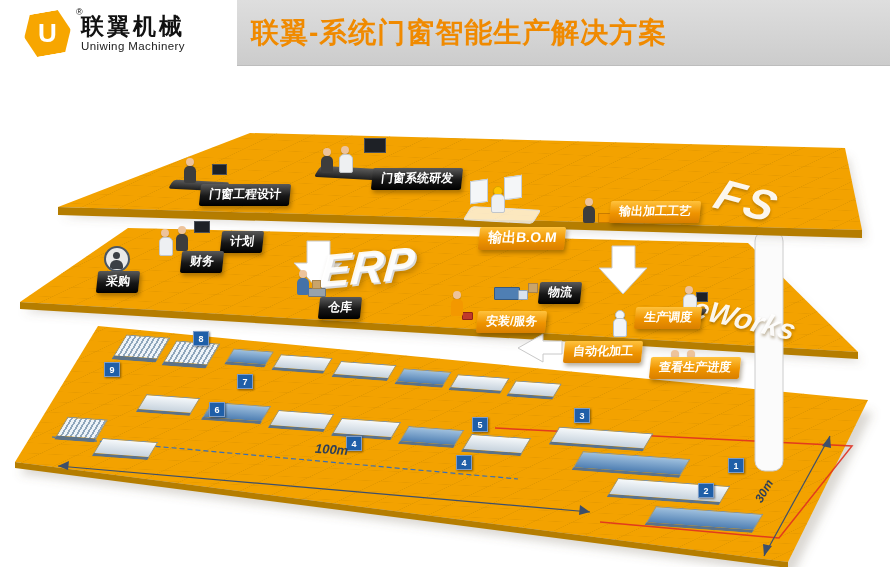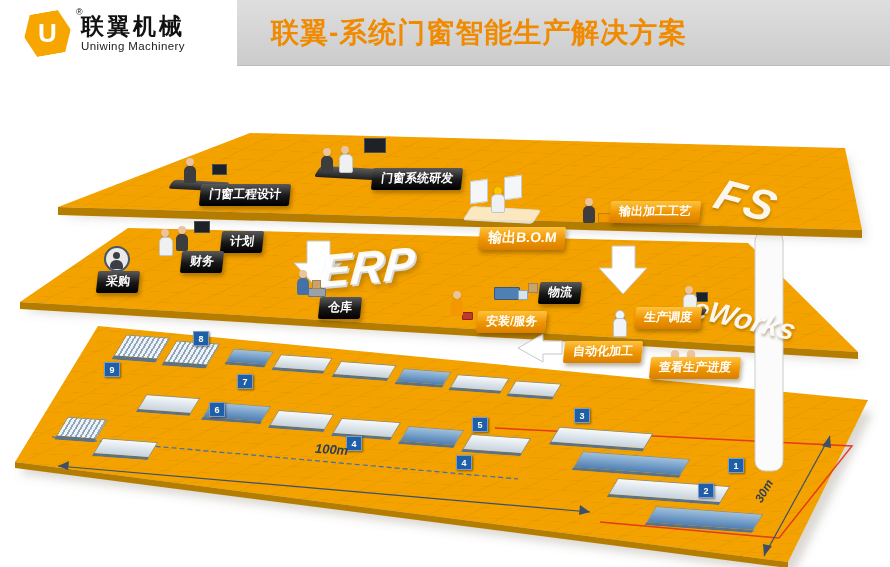--- a/index.html
+++ b/index.html
@@ -9,21 +9,21 @@
   
   .hdr{position:absolute;left:0;top:0;width:890px;height:66px;display:flex;z-index:10;}
   .logo-area{position:relative;width:237px;background:#ffffff;display:flex;align-items:center;padding-left:24px;box-sizing:border-box;}
   .logo-mark{width:47px;height:43px;background:#f7a600;clip-path:polygon(20% 0,80% 0,100% 50%,80% 100%,20% 100%,0 50%);
              display:flex;align-items:center;justify-content:center;transform:rotate(-10deg);}
   .logo-mark span{color:#ffffff;font-weight:bold;font-size:26px;transform:rotate(10deg);}
   .reg{position:absolute;left:76px;top:7px;font-size:9px;color:#111;}
   .brand{margin-left:10px;line-height:1.05;}
   .brand-cn{font-size:23px;font-weight:bold;color:#111;letter-spacing:3px;}
   .brand-en{font-size:11.5px;color:#1a1a1a;letter-spacing:.4px;margin-top:2px;}
-  .titlebar{flex:1;background:linear-gradient(180deg,#dedede,#cccccc);display:flex;align-items:center;border-bottom:1px solid #bdbdbd;padding-left:20px;}
+  .titlebar{flex:1;background:linear-gradient(180deg,#dedede,#cccccc);display:flex;align-items:center;border-bottom:1px solid #bdbdbd;}
   .titlebar h1{margin:0 0 0 14px;font-size:28px;font-weight:bold;color:#f08a00;letter-spacing:1px;}
 
   
   .scene{position:absolute;left:0;top:0;z-index:1;}
 
   .wm{position:absolute;color:rgba(255,255,255,.93);font-weight:bold;font-style:italic;z-index:2;white-space:nowrap;}
   #wm-fs{left:716px;top:176px;font-size:44px;letter-spacing:3px;transform:rotate(15deg) skewX(-8deg);text-shadow:1px 2px 3px rgba(90,60,0,.35);}
   #wm-erp{left:320px;top:240px;font-size:46px;transform:rotate(-5deg) skewX(-10deg);text-shadow:2px 2px 0 #d8d8d8,4px 4px 6px rgba(90,60,0,.45);}
   #wm-eworks{left:692px;top:303px;font-size:29px;transform:rotate(13deg) skewX(-6deg);text-shadow:1px 2px 3px rgba(90,60,0,.4);}
 

